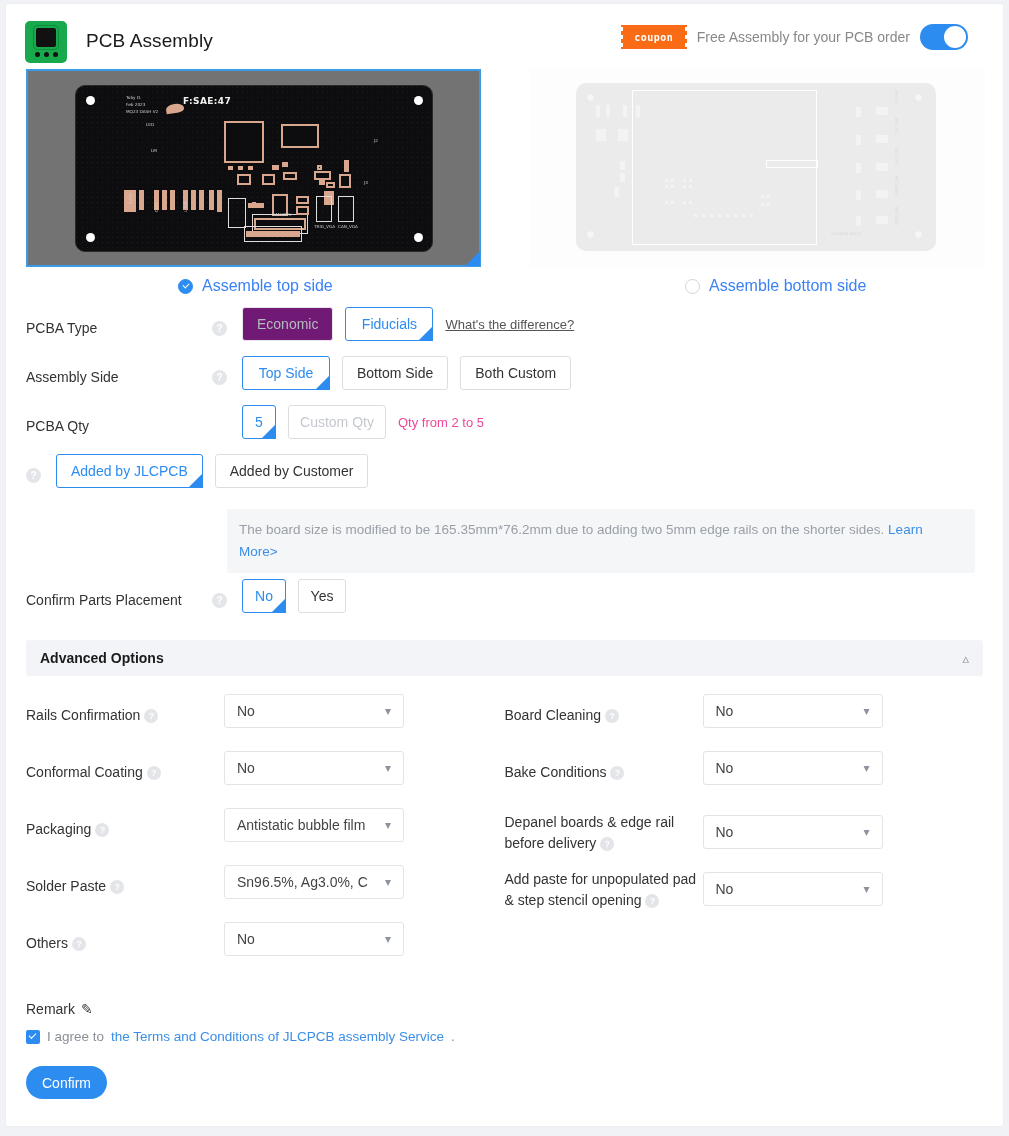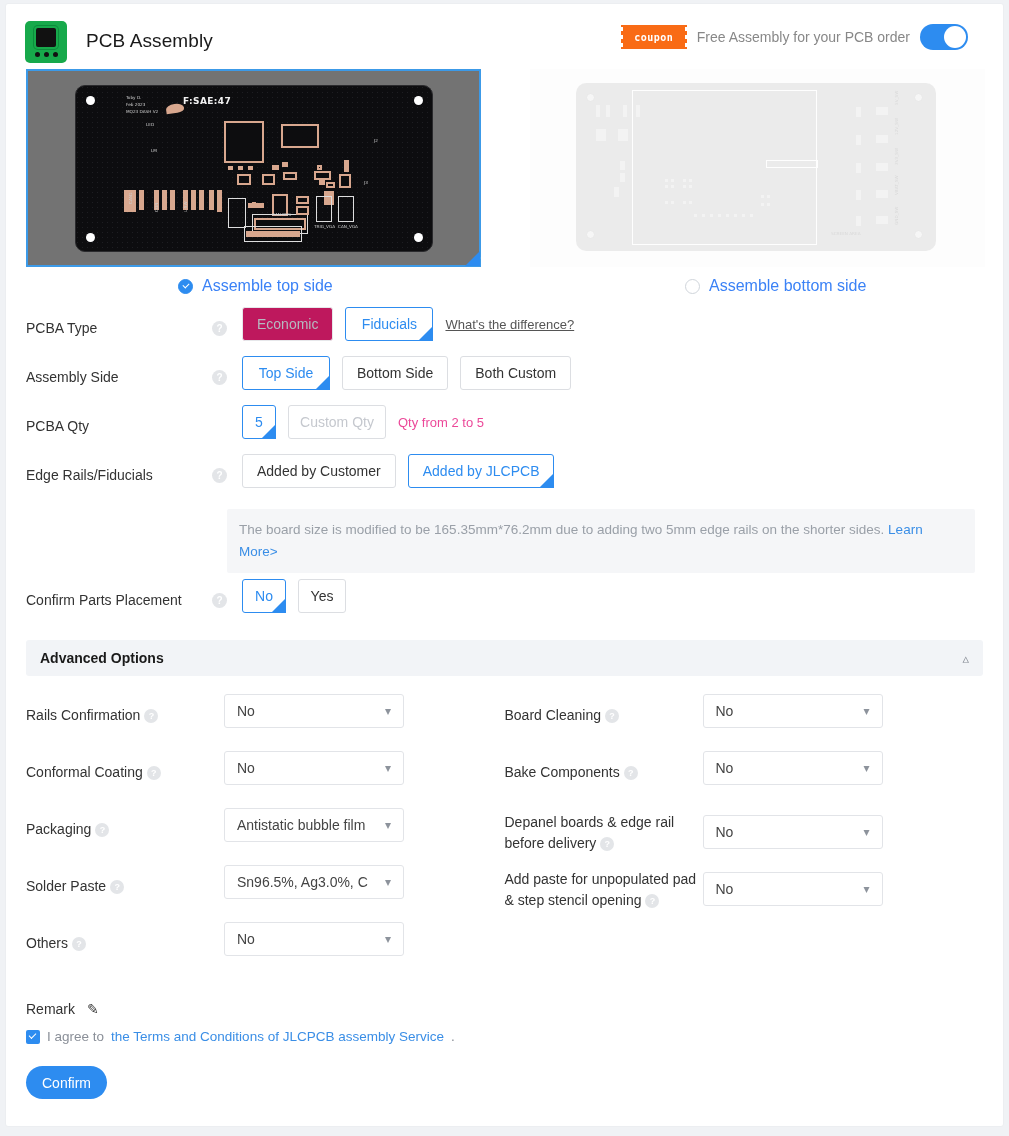--- a/index.html
+++ b/index.html
@@ -114,21 +114,21 @@
     font-weight:bold;
   }
   .opts{display:flex;align-items:flex-start;gap:12px;flex-wrap:wrap;}
   .opt{
     position:relative;min-width:88px;height:34px;padding:0 14px;
     border:1px solid #dcdee2;background:#fff;border-radius:3px;
     display:flex;align-items:center;justify-content:center;
     font-size:14px;color:#333;cursor:pointer;white-space:nowrap;
   }
   .opt.sel{border:1.5px solid #2d8cf0;color:#2d8cf0;}
-  .opt.dis{background:#be185d;border-color:#e6e7ea;color:#b5b9c0;cursor:default;}
+  .opt.dis{background:#701a75;border-color:#e6e7ea;color:#b5b9c0;cursor:default;}
   .opt.qty{min-width:34px;width:34px;padding:0;}
   .opt.custom{width:98px;color:#c5c8ce;}
   .hint{font-size:13px;color:#ec4899;padding-top:10px;}
   .link-ul{font-size:13px;color:#555;text-decoration:underline;padding-top:10px;cursor:pointer;}
 
   .notice{
     margin:6px 0 4px 201px;width:748px;background:#f5f6f8;border-radius:2px;
     padding:10px 12px;font-size:13.5px;color:#9aa0a8;line-height:22px;
   }
   .notice a{color:#3a8ee6;text-decoration:none;cursor:pointer;}
@@ -150,21 +150,21 @@
   }
   .sel-box{
     width:180px;height:34px;border:1px solid #e2e4e8;border-radius:3px;background:#fff;
     display:flex;align-items:center;justify-content:space-between;padding:0 12px;
     font-size:14px;color:#444;cursor:pointer;
   }
   .sel-box .cv{color:#8d939c;font-size:12px;}
   .sel-box .tx{overflow:hidden;white-space:nowrap;}
 
   
-  .remark{padding:22px 20px 0 20px;display:flex;align-items:center;gap:12px;}
+  .remark{padding:22px 20px 0 20px;display:flex;align-items:center;gap:6px;}
   .remark span{font-size:14px;color:#333;}
   .pencil{color:#9aa0a8;font-size:13px;cursor:pointer;}
   .agree{padding:12px 20px 0 20px;display:flex;align-items:center;gap:7px;}
   .cbx{width:14px;height:14px;border-radius:2px;background:#2d8cf0;position:relative;flex:none;cursor:pointer;}
   .cbx:after{content:"";position:absolute;left:3px;top:3px;width:6px;height:3px;
     border-left:1.7px solid #fff;border-bottom:1.7px solid #fff;transform:rotate(-45deg);}
   .agree .a1{font-size:13.5px;color:#8a8f98;}
   .agree .a2{font-size:13.5px;color:#3a8ee6;cursor:pointer;}
   .agree .a3{font-size:13.5px;color:#8a8f98;}
   .confirm-wrap{padding:22px 20px 0 20px;}
@@ -376,29 +376,28 @@
           <span class="corner-check"></span>
         </div>
         <div class="opt custom">
           <span>Custom Qty</span>
         </div>
         <div class="hint">Qty from 2 to 5</div>
       </div>
     </div>
 
     <div class="row">
-      <div class="lbl">Edge Rails/Fiducials</div>
       <div class="qm">?</div>
       <div class="opts">
-        <div class="opt">
-          <span>Added by Customer</span>
-        </div>
         <div class="opt sel">
           <span>Added by JLCPCB</span>
           <span class="corner-check"></span>
+        </div>
+        <div class="opt">
+          <span>Added by Customer</span>
         </div>
       </div>
     </div>
 
     <div class="notice">
       <span>The board size is modified to be 165.35mm*76.2mm due to adding two 5mm edge rails on the shorter sides.</span>
       <a>Learn More&gt;</a>
     </div>
 
     <div class="row" style="margin-top:6px">
@@ -462,21 +461,21 @@
 
     <div class="adv-col">
       <div class="adv-row">
         <div class="adv-lbl"><span>Board Cleaning</span><span class="qm2">?</span></div>
         <div class="sel-box">
           <span class="tx">No</span>
           <span class="cv">▾</span>
         </div>
       </div>
       <div class="adv-row">
-        <div class="adv-lbl"><span>Bake Components</span><span class="qm2">?</span></div>
+        <div class="adv-lbl"><span>Bake Conditions</span><span class="qm2">?</span></div>
         <div class="sel-box">
           <span class="tx">No</span>
           <span class="cv">▾</span>
         </div>
       </div>
       <div class="adv-row">
         <div class="adv-lbl" style="padding-top:4px"><span>Depanel boards &amp; edge rail before delivery</span><span class="qm2">?</span></div>
         <div class="sel-box" style="margin-top:7px">
           <span class="tx">No</span>
           <span class="cv">▾</span>

